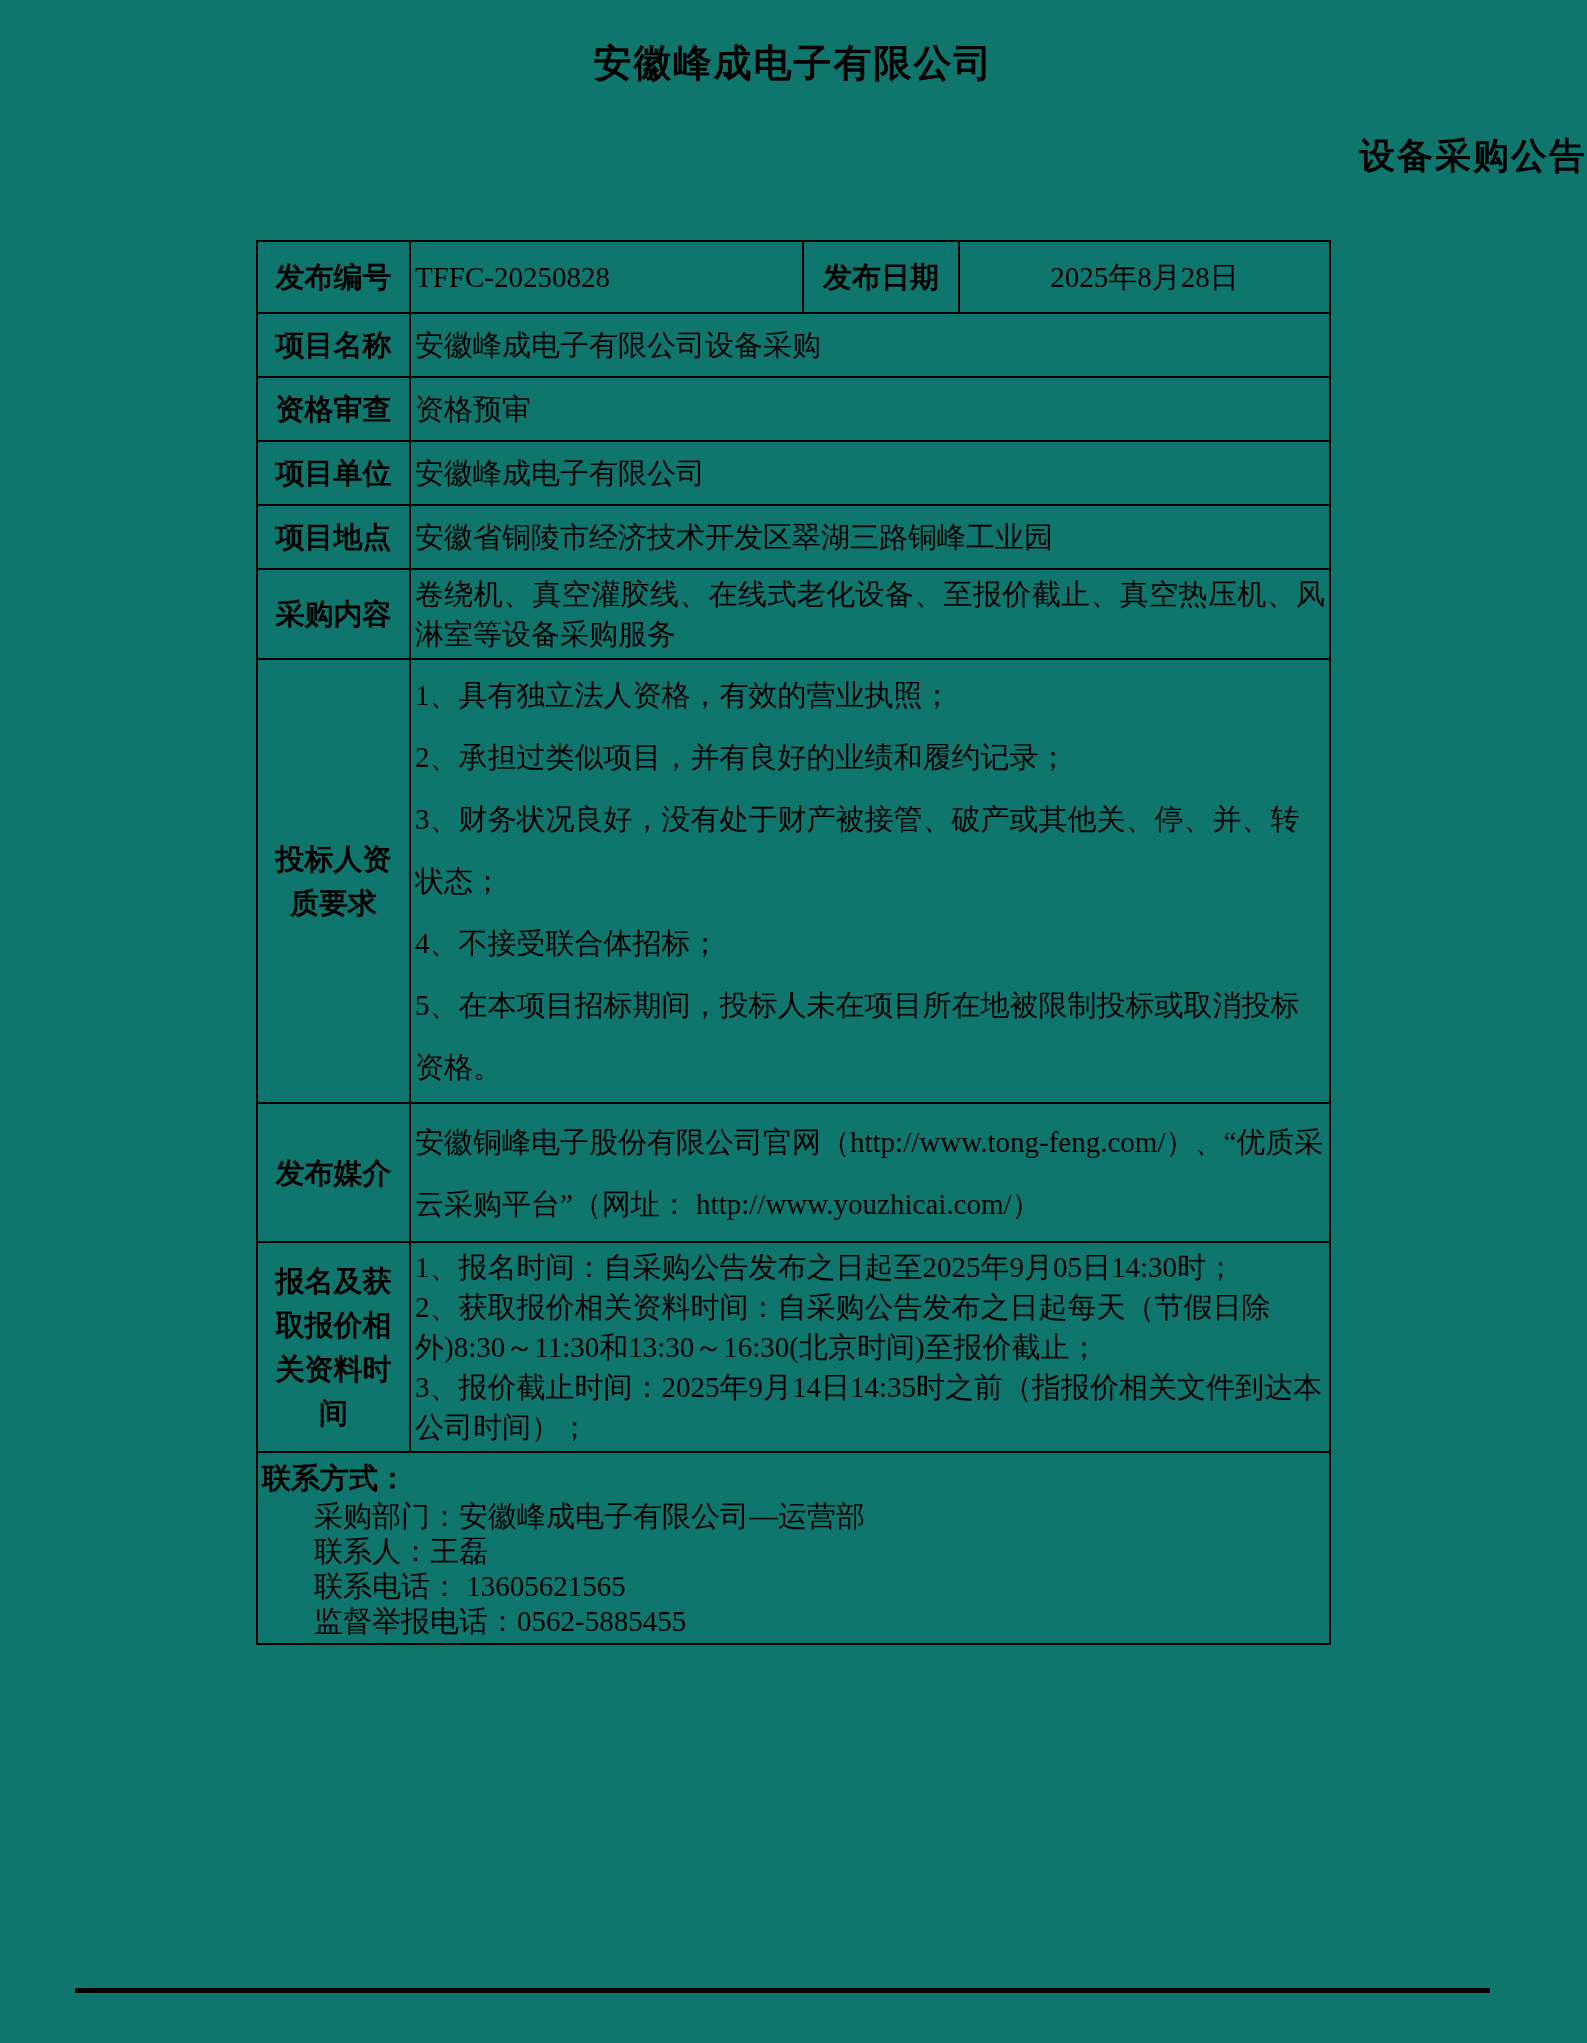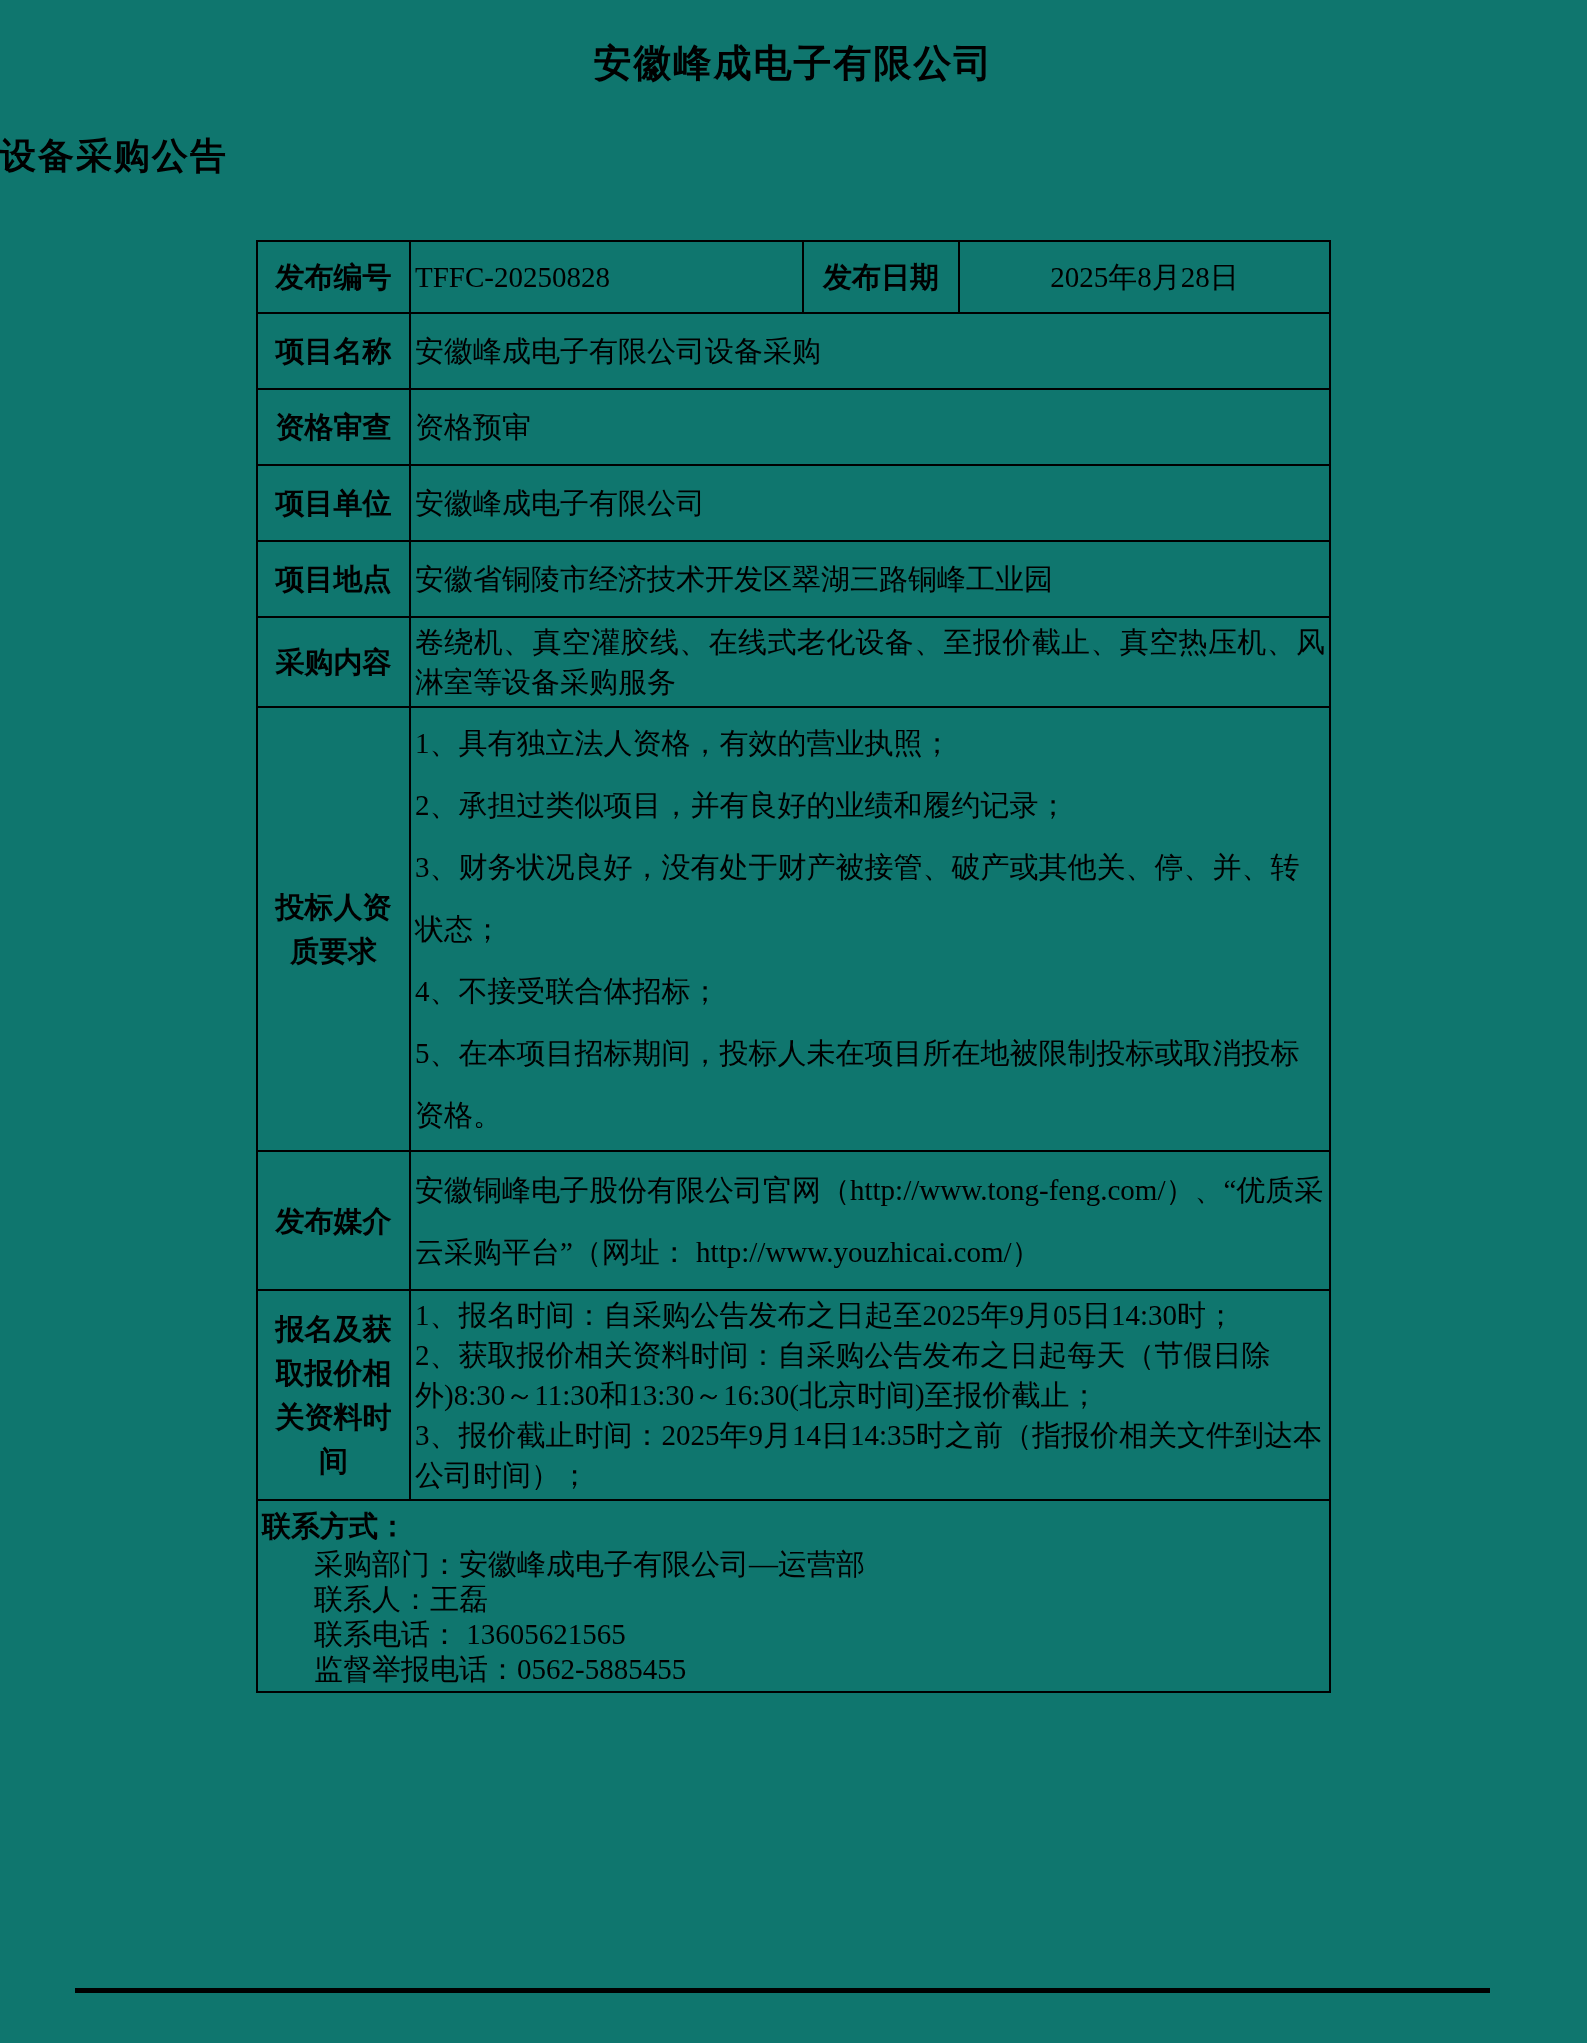--- a/index.html
+++ b/index.html
@@ -25,21 +25,21 @@
     font-size: 38px;
     font-weight: bold;
     font-family: "Liberation Sans", sans-serif;
     letter-spacing: 2px;
   }
   .subtitle {
     position: absolute;
     top: 132px;
     left: 0;
     width: 100%;
-    text-align: left;
+    text-align: right;
     font-size: 36px;
     font-weight: bold;
     font-family: "Liberation Sans", sans-serif;
     letter-spacing: 2px;
   }
   table.main {
     position: absolute;
     left: 256px;
     top: 240px;
     width: 1073px;
@@ -60,21 +60,21 @@
     padding: 2px 2px;
   }
   td.val {
     vertical-align: middle;
     padding: 2px 6px 2px 9px;
     line-height: 40px;
   }
   td.val.center { text-align: center; }
   td.val.justify { text-align: justify; }
   tr.r1  { height: 72px; }
-  tr.r2, tr.r3, tr.r4, tr.r5 { height: 76px; }
+  tr.r2, tr.r3, tr.r4, tr.r5 { height: 64px; }
   tr.r6  { height: 75px; }
   tr.r7  { height: 433px; }
   tr.r8  { height: 139px; }
   tr.r9  { height: 199px; }
   tr.r10 { height: 182px; }
   tr.r11 { height: 125px; }
   td.qual {
     vertical-align: top;
     line-height: 62px;
     margin-left: 8px;

